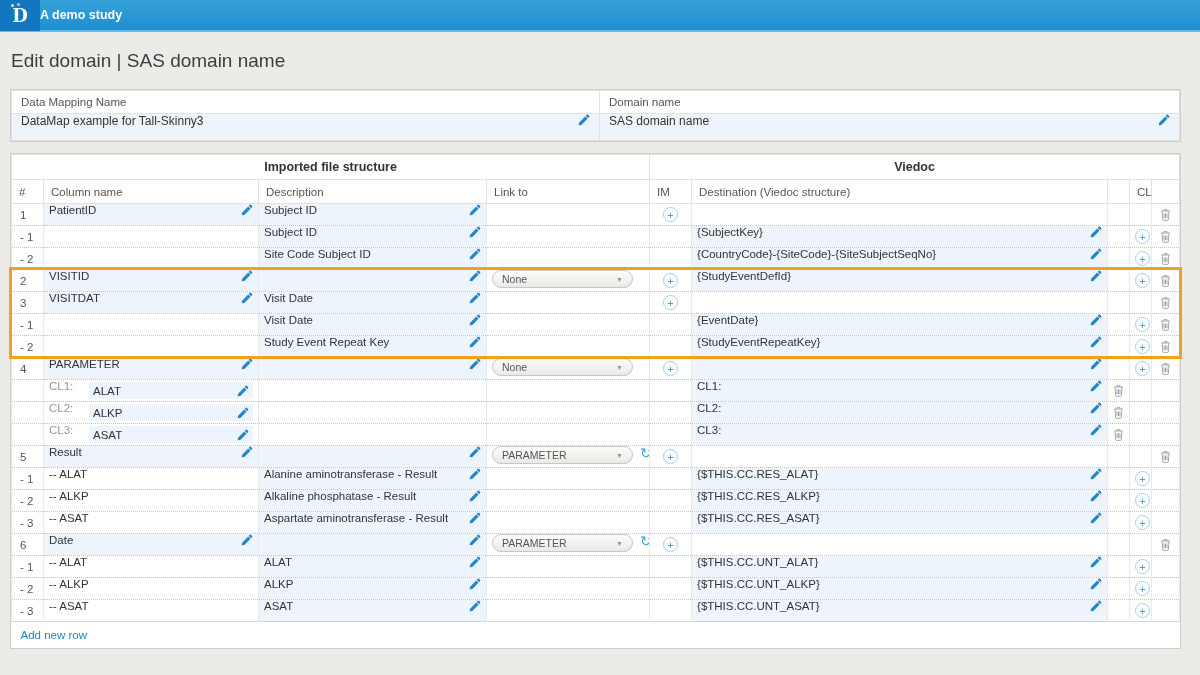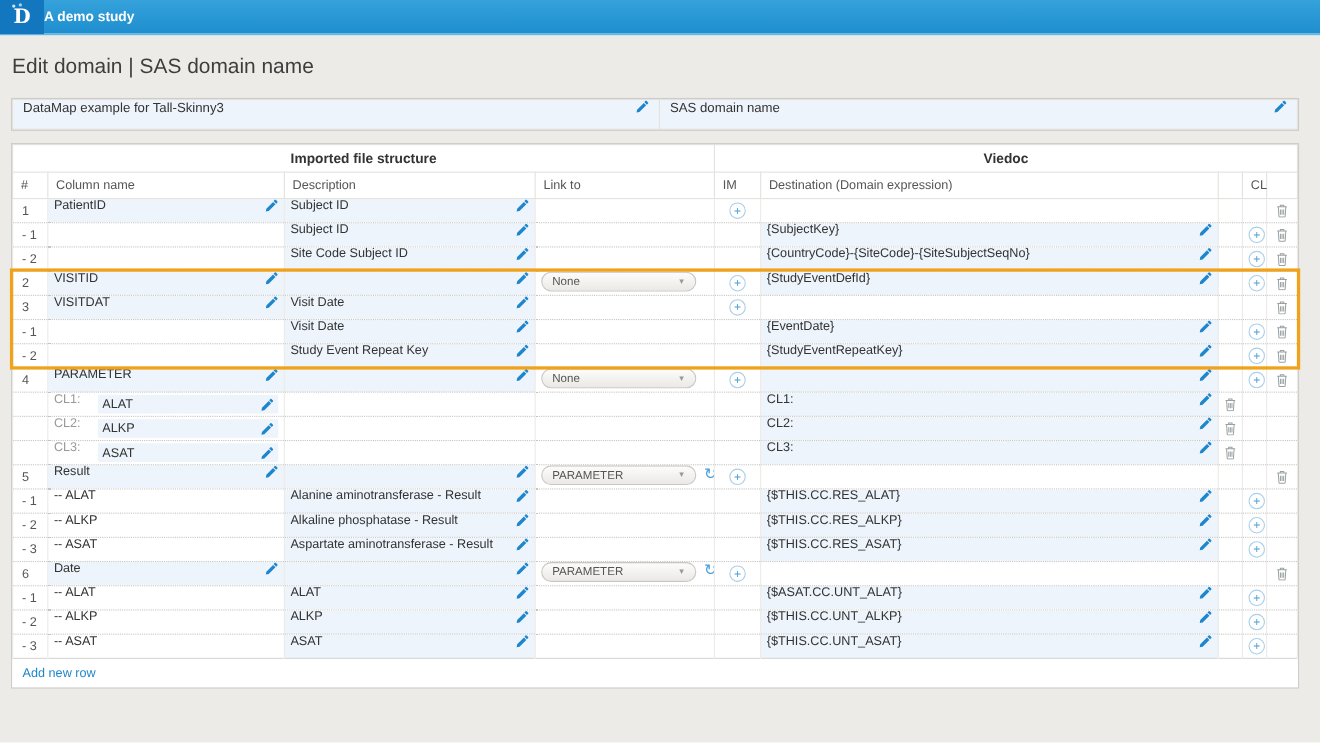--- a/index.html
+++ b/index.html
@@ -69,20 +69,24 @@
 </div>
 
 <h1>Edit domain | SAS domain name</h1>
 
 <table class="fields">
   <colgroup>
       <col style="width:588px">
       <col style="width:580px">
     </colgroup>
   <tbody>
+      <tr>
+    <th>Data Mapping Name</th>
+    <th>Domain name</th>
+  </tr>
   <tr>
     <td>
       <div class="flex">
             <span class="grow">DataMap example for Tall-Skinny3</span>
       <span class="picon">
               <svg width="12" height="12" viewBox="0 0 16 16">
                 <path fill="#1e86cc" d="M.9 15.1l3.5-.6 8.2-8.2-2.9-2.9L1.5 11.6zM13.4 5.5l1.5-1.5c.3-.3.3-.9 0-1.2L13 .9c-.3-.3-.9-.3-1.2 0l-1.5 1.5z"></path>
               </svg>
             </span>
           </div>
@@ -118,21 +122,21 @@
     <tr class="ghead">
       <th colspan="4">Imported file structure</th>
       <th colspan="5">Viedoc</th>
     </tr>
     <tr class="chead">
       <th>#</th>
       <th>Column name</th>
       <th>Description</th>
       <th>Link to</th>
       <th>IM</th>
-      <th>Destination (Domain expression)</th>
+      <th>Destination (Viedoc structure)</th>
       <th></th>
       <th>CL</th>
       <th></th>
     </tr>
   </thead>
   <tbody id="rows">
         <tr>
           <td class="num">1</td>
           <td class="ed">
             <div class="flex">
@@ -731,21 +735,21 @@
                 <svg width="12" height="12" viewBox="0 0 16 16">
                   <path fill="var(--accent)" d="M.9 15.1l3.5-.6 8.2-8.2-2.9-2.9L1.5 11.6zM13.4 5.5l1.5-1.5c.3-.3.3-.9 0-1.2L13 .9c-.3-.3-.9-.3-1.2 0l-1.5 1.5z"></path>
                 </svg>
               </span>
             </div>
           </td>
           <td></td>
           <td class="center"></td>
           <td class="ed">
             <div class="flex">
-              <span class="grow">{$ASAT.CC.UNT_ALAT}</span>
+              <span class="grow">{$THIS.CC.UNT_ALAT}</span>
               <span class="picon">
                 <svg width="12" height="12" viewBox="0 0 16 16">
                   <path fill="var(--accent)" d="M.9 15.1l3.5-.6 8.2-8.2-2.9-2.9L1.5 11.6zM13.4 5.5l1.5-1.5c.3-.3.3-.9 0-1.2L13 .9c-.3-.3-.9-.3-1.2 0l-1.5 1.5z"></path>
                 </svg>
               </span>
             </div>
           </td>
           <td class="center"></td>
           <td class="center"><span class="plus">+</span></td>
           <td class="center"></td>

